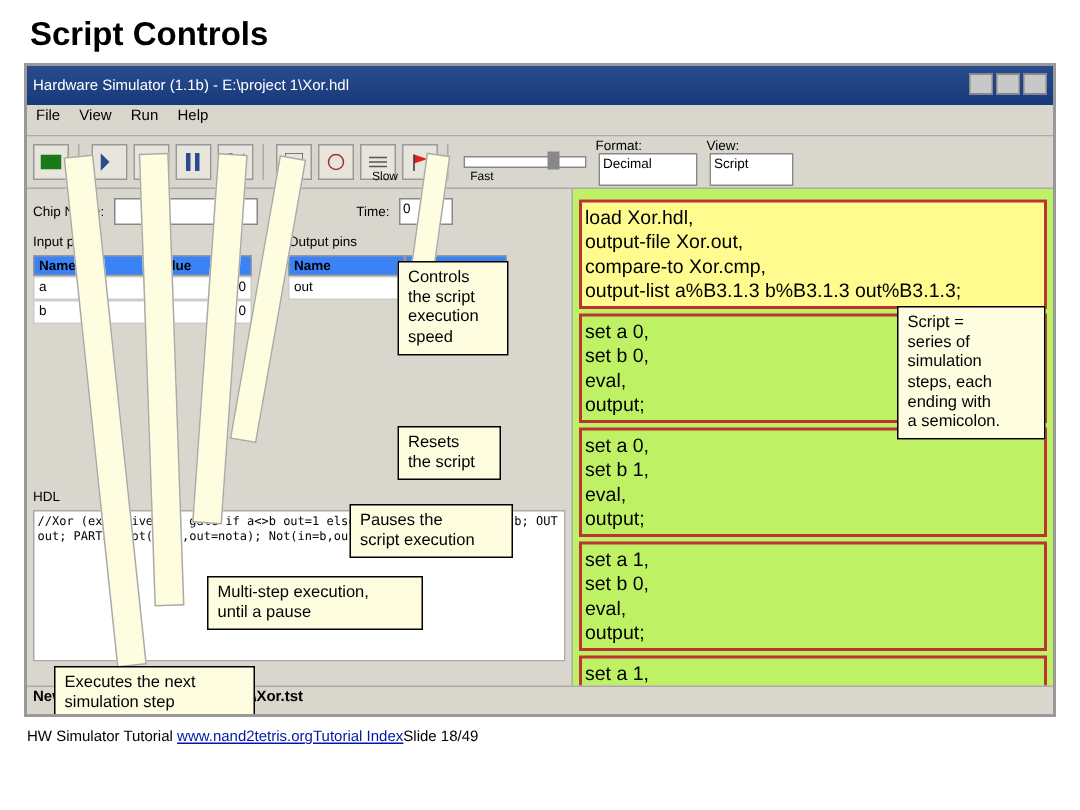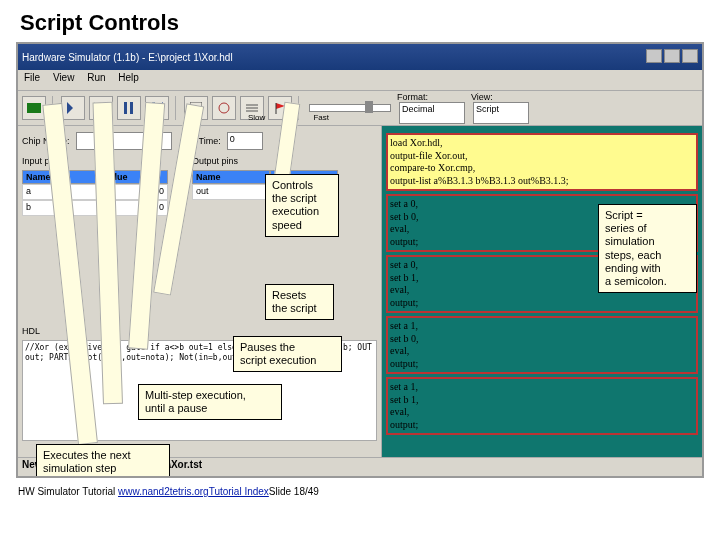--- a/index.html
+++ b/index.html
@@ -12,21 +12,21 @@
 .menubar span{margin-right:10px}
 .toolbar{height:34px;background:#d9d6cd;border-bottom:1px solid #aaa;display:flex;align-items:center;padding:0 4px;gap:4px;font-size:9px;position:relative}
 .tbtn{width:22px;height:22px;border:1px solid #999;background:#e8e5dc;display:flex;align-items:center;justify-content:center}
 .sep{width:2px;height:24px;border-left:1px solid #aaa;margin:0 2px}
 .slider{width:80px;height:6px;background:#fff;border:1px solid #888;position:relative;margin:0 2px}
 .slider::after{content:"";position:absolute;width:8px;height:12px;background:#888;left:55px;top:-4px}
 .slabels{position:absolute;top:22px;font-size:8px;display:flex;width:81px;justify-content:space-between;left:230px}
 .tbsel{height:18px;border:1px solid #888;background:#fff;font-size:9px;padding:1px 2px;margin:0 2px}
 .mainarea{display:flex;height:calc(100% - 18px - 16px - 34px - 16px)}
 .leftpane{width:355px;border-right:1px solid #aaa;padding:4px;font-size:9px;position:relative}
-.rightpane{flex:1;padding:4px;font-size:10px;font-family:Liberation Serif, serif;position:relative;background:#0f766e;overflow:hidden}
+.rightpane{flex:1;padding:4px;font-size:13px;font-family:Liberation Sans, sans-serif;position:relative;background:#bef264;overflow:hidden}
 .row{display:flex;gap:6px;align-items:center;margin:2px 0}
 .field{border:1px solid #888;background:#fff;height:14px;padding:1px 2px;font-size:9px}
 .pinhdr{display:flex;font-weight:bold;font-size:9px;margin-top:4px}
 .pinhdr>div{border:1px solid #999;background:#3b82f6;padding:1px 3px}
 .pinrow{display:flex;font-size:9px}
 .pinrow>div{border:1px solid #ccc;background:#fff;padding:1px 3px;height:12px}
 .hl{background:#fffb8f!important}
 .hdl{border:1px solid #aaa;background:#fff;font-family:Consolas,monospace;font-size:8px;padding:2px;margin-top:4px;height:95px;overflow:hidden;line-height:1.2}
 .script-line{white-space:pre;line-height:1.25}
 .blk{border:2px solid #b33;padding:2px;margin:3px 0}
@@ -125,21 +125,21 @@
         <div>View:</div>
         <div class="tbsel" style="width:50px">Script</div>
       </div>
     </div>
 
     <div class="mainarea">
       <div class="leftpane">
         <div class="row">
           <span>Chip Name:</span>
           <span class="field" style="width:90px"></span>
-          <span style="margin-left:21px">Time:</span>
+          <span style="margin-left:60px">Time:</span>
           <span class="field" style="width:30px">0</span>
         </div>
         <div style="display:flex;gap:20px;margin-top:6px">
           <div style="width:150px">
             <div>Input pins</div>
             <div class="pinhdr">
                 <div style="width:70px">Name</div>
                 <div style="width:60px">Value</div>
               </div>
             <div class="pinrow">

